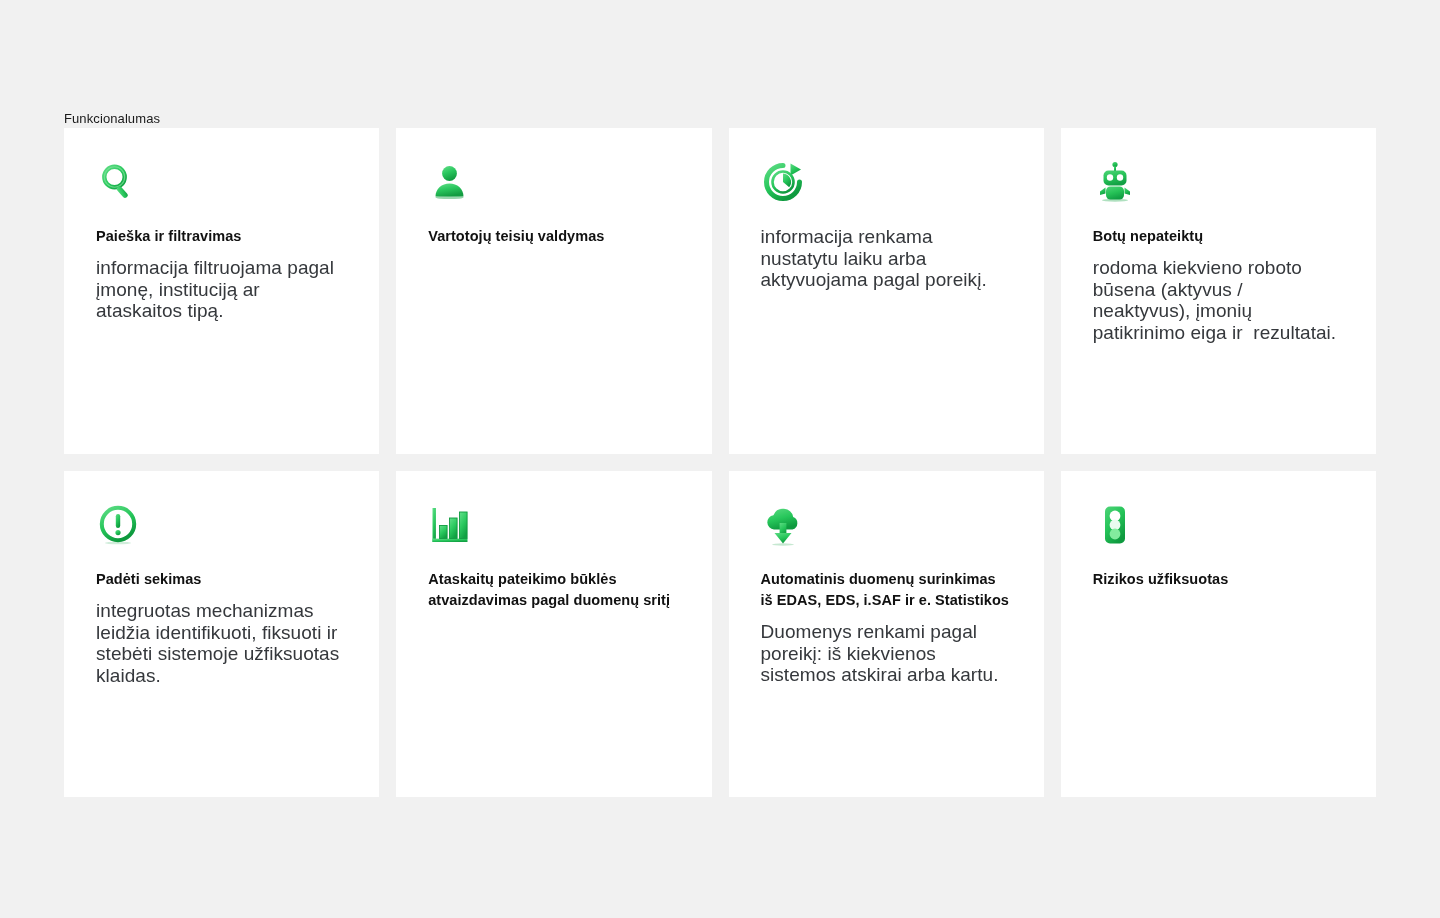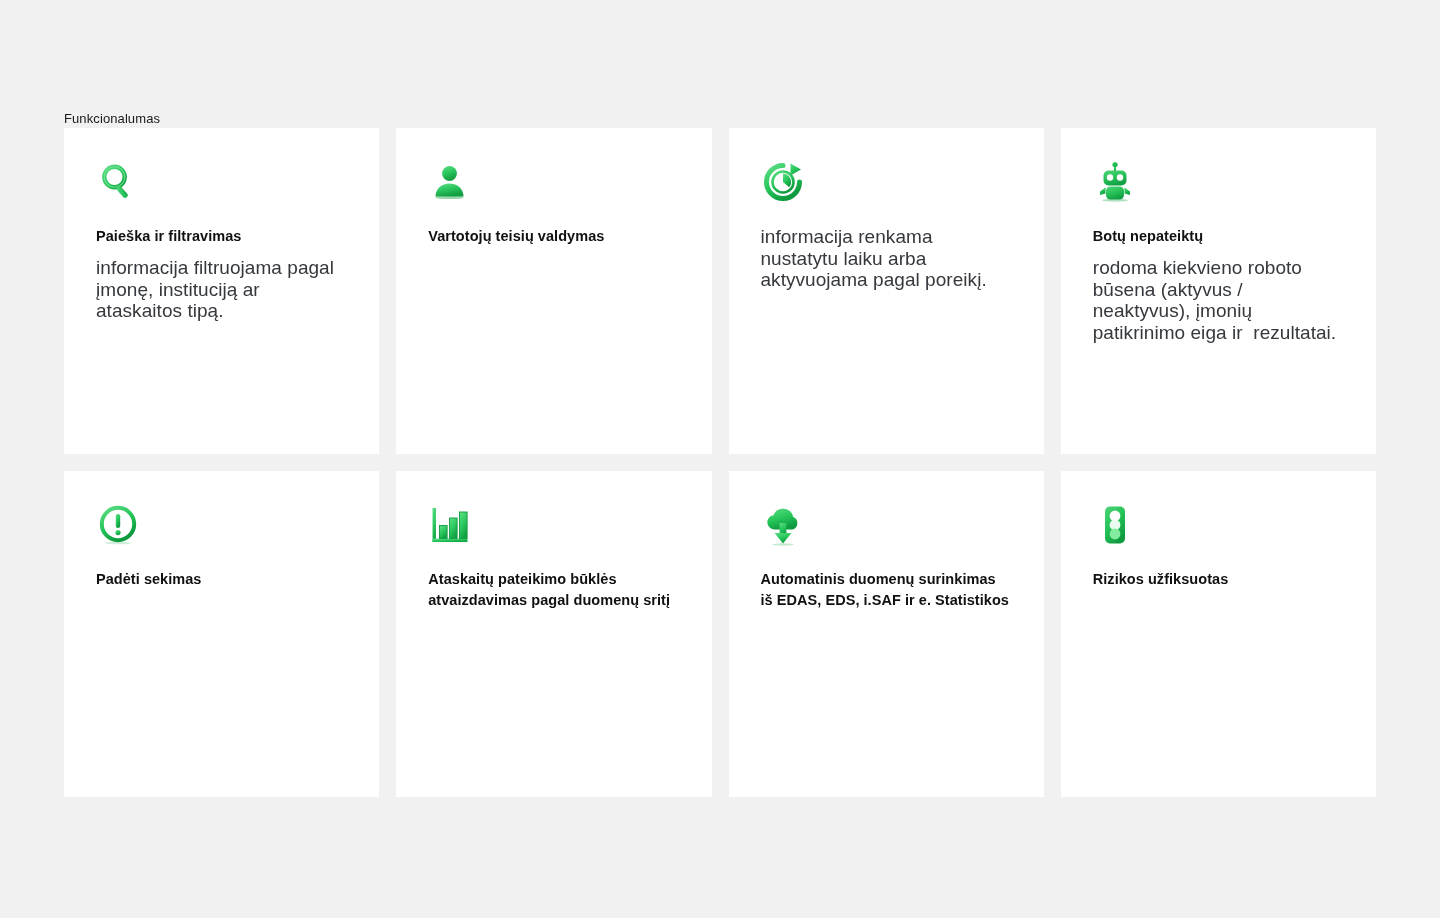--- a/index.html
+++ b/index.html
@@ -170,20 +170,21 @@
             <stop offset="55%" stop-color="#25c559"></stop>
             <stop offset="100%" stop-color="#0e9a3e"></stop>
           </linearGradient>
         </defs>
         <circle cx="22" cy="21" r="16.2" fill="none" stroke="url(#g5)" stroke-width="4"></circle>
         <rect x="19.8" y="11" width="4.4" height="14" rx="2.2" fill="url(#g5)"></rect>
         <circle cx="22" cy="29.6" r="2.6" fill="url(#g5)"></circle>
         <ellipse cx="22" cy="40" rx="13" ry="1.3" fill="#1aa549" opacity="0.2"></ellipse>
       </svg>
       <div class="card-title">Padėti sekimas</div>
+      <div class="card-desc">integruotas mechanizmas leidžia identifikuoti, fiksuoti ir stebėti sistemoje užfiksuotas  klaidas.</div>
     </div>
 
     <div class="card">
       <svg class="card-icon" viewBox="0 0 44 44">
         <defs>
           <linearGradient id="g6" x1="0" y1="0" x2="0.5" y2="1">
             <stop offset="0%" stop-color="#64e08b"></stop>
             <stop offset="55%" stop-color="#2bc95f"></stop>
             <stop offset="100%" stop-color="#12a244"></stop>
           </linearGradient>
@@ -208,20 +209,21 @@
             <stop offset="55%" stop-color="#26c65a"></stop>
             <stop offset="100%" stop-color="#0f9a3f"></stop>
           </linearGradient>
         </defs>
         <path d="M13 26.5a7.2 7.2 0 0 1-.6-14.3A10.4 10.4 0 0 1 32.2 14a6.6 6.6 0 0 1-.7 12.5z" fill="url(#g7)"></path>
         <rect x="18.6" y="20" width="6.8" height="13" fill="url(#g7)"></rect>
         <path d="M13.5 30 L30.5 30 L22 40.5 Z" fill="url(#g7)"></path>
         <ellipse cx="22" cy="41.5" rx="11" ry="1.2" fill="#1aa549" opacity="0.25"></ellipse>
       </svg>
       <div class="card-title">Automatinis duomenų surinkimas iš EDAS, EDS, i.SAF ir e. Statistikos</div>
+      <div class="card-desc">Duomenys renkami pagal poreikį: iš kiekvienos sistemos atskirai arba kartu.</div>
     </div>
 
     <div class="card">
       <svg class="card-icon" viewBox="0 0 44 44">
         <defs>
           <linearGradient id="g8" x1="0" y1="0" x2="0.6" y2="1">
             <stop offset="0%" stop-color="#4ed477"></stop>
             <stop offset="50%" stop-color="#25c459"></stop>
             <stop offset="100%" stop-color="#0f9a3f"></stop>
           </linearGradient>

